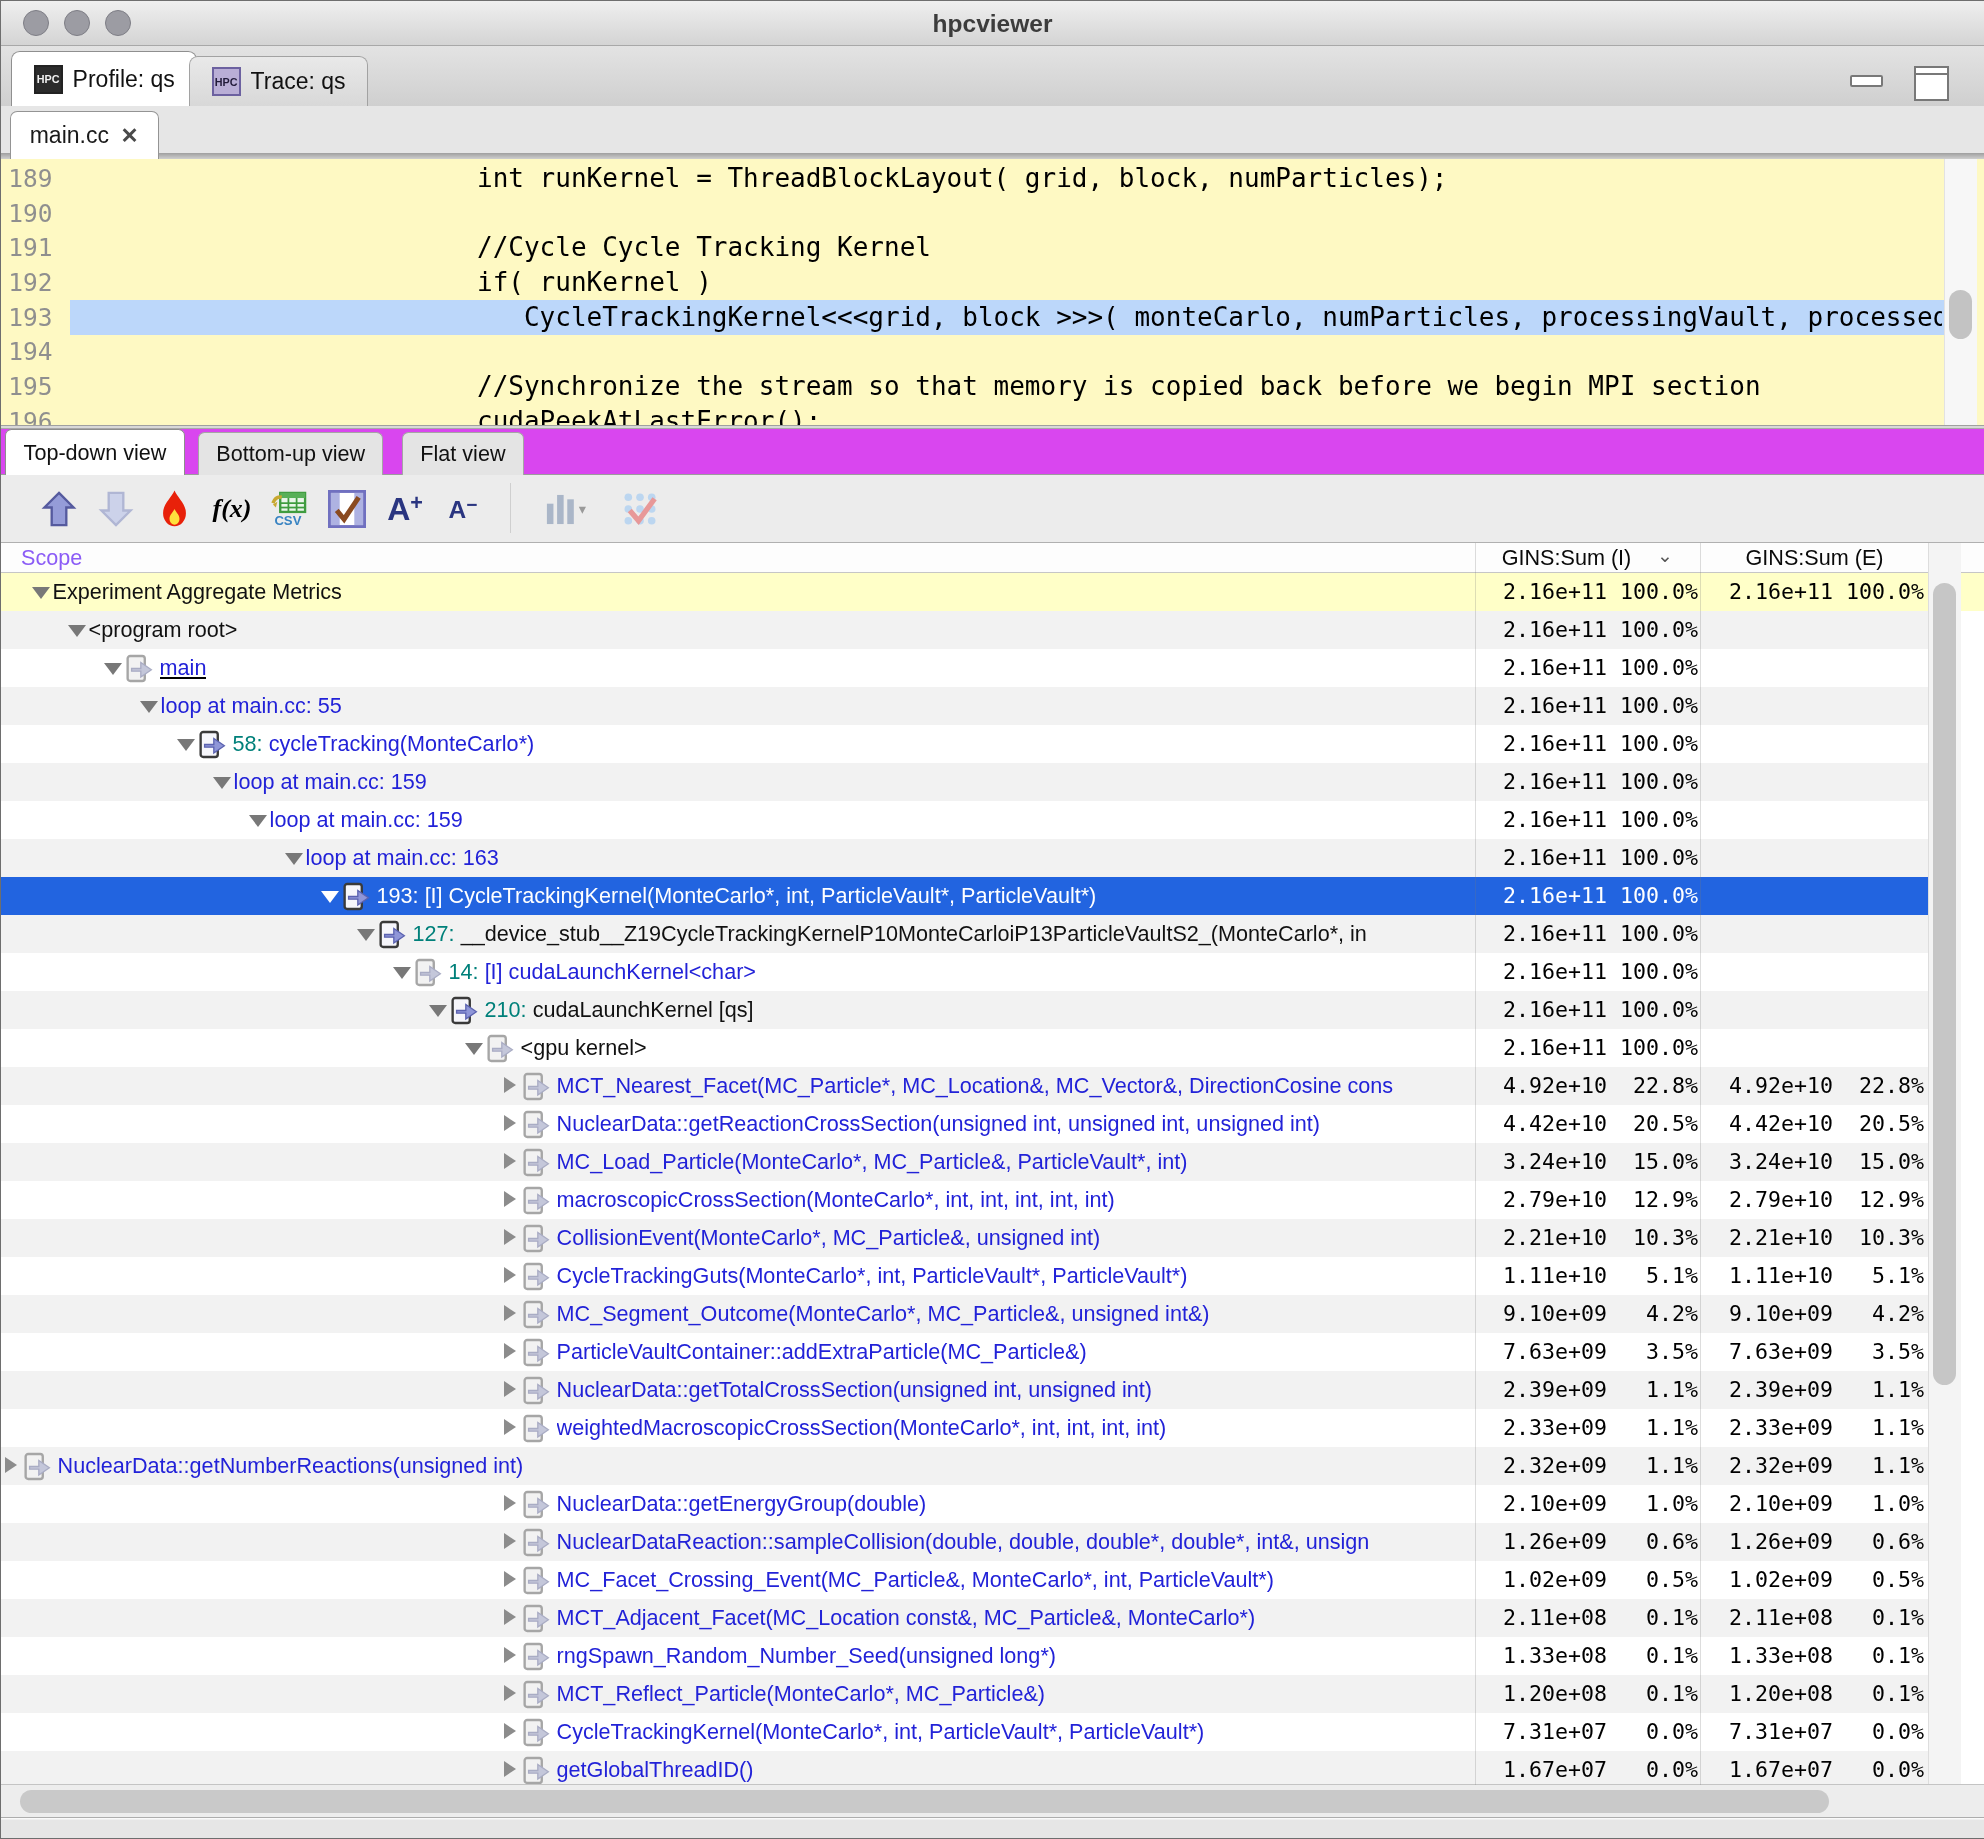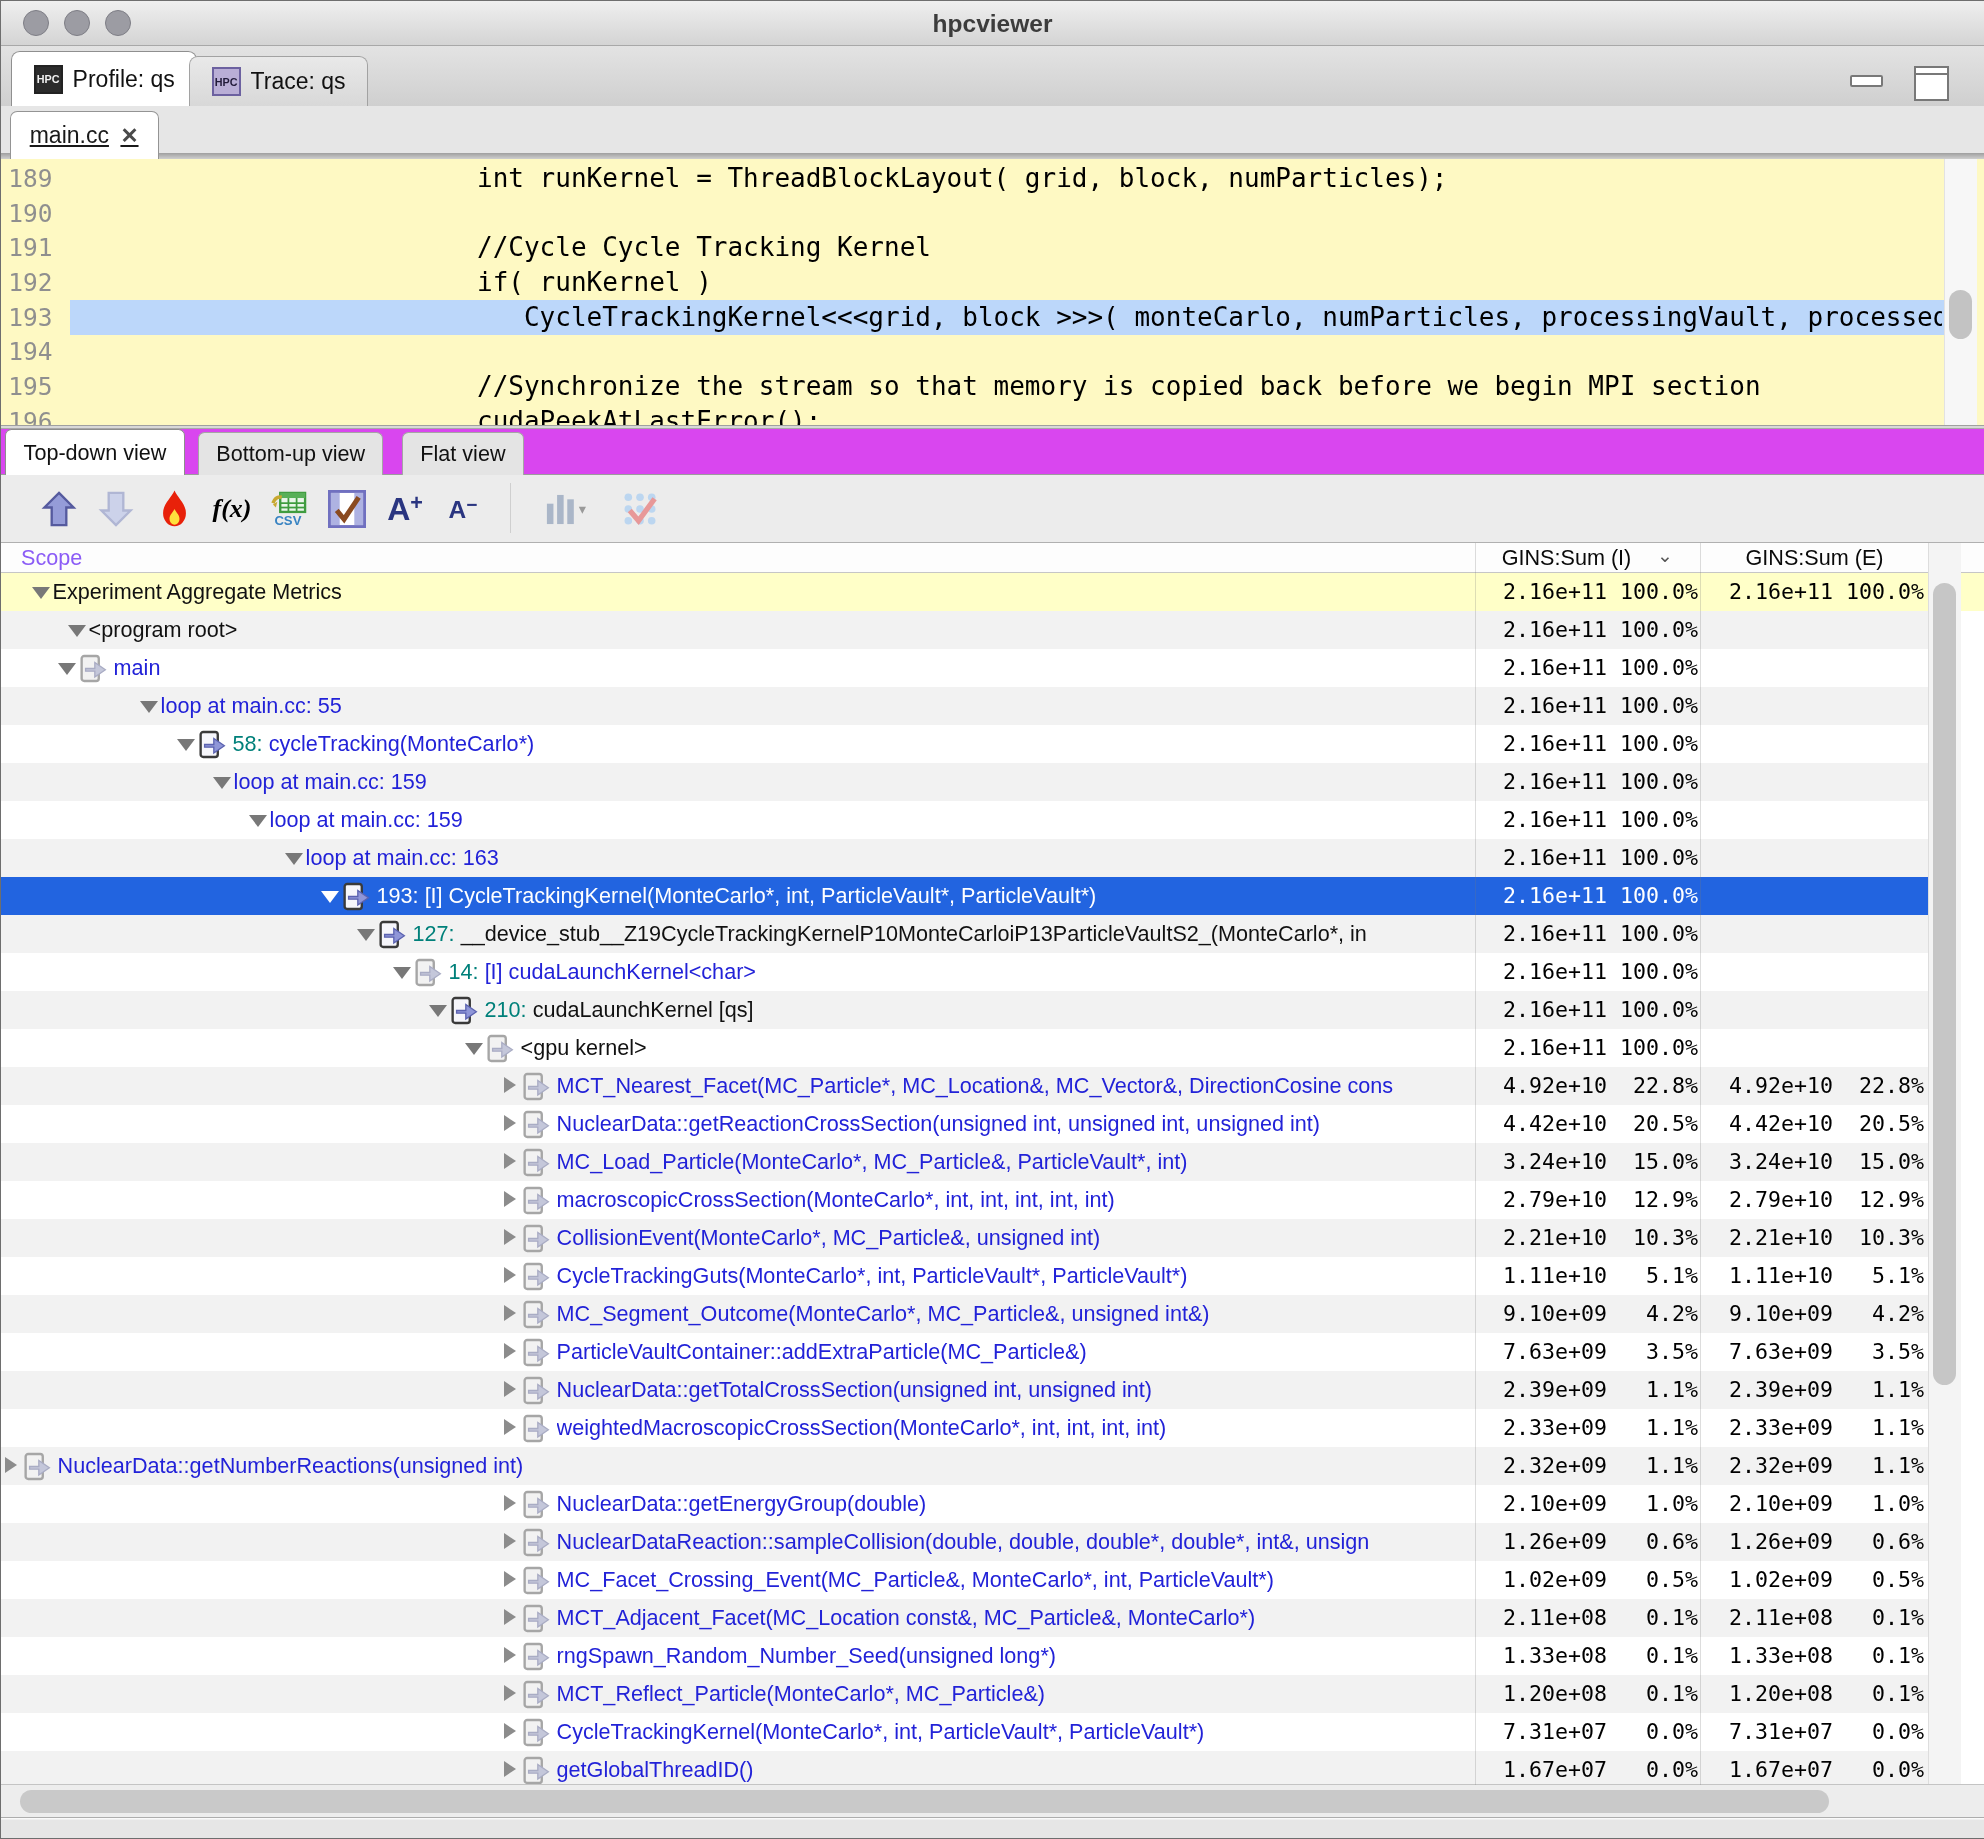--- a/index.html
+++ b/index.html
@@ -29,21 +29,21 @@
   #min-btn { right:101px; top:29px; width:33px; height:11.5px; border:2.2px solid #787878; background:#fff; border-radius:2.2px; }
   #max-btn { right:35px; top:20px; width:35px; height:35px; border:2.2px solid #787878; background:#fff; }
   #max-btn:before { content:""; position:absolute; left:0; top:5px; width:100%; height:2.2px; background:#787878; }
 
   
   #edtab-bar { position:absolute; left:0; top:105px; width:100%; height:53px; background:#e6e6e6; }
   #edtab-shadow { position:absolute; left:0; bottom:0; width:100%; height:6.5px;
     background:linear-gradient(#9f9f9f,#cfcfcf); }
   #main-tab { position:absolute; left:8.7px; bottom:0; height:48px; background:#ffffff;
     border:1.4px solid #949494; border-bottom:none; border-radius:7.2px 7.2px 0 0; z-index:3;
-    display:flex; align-items:center; gap:11.5px; padding:0 19px; font-size:23px; color:#1a1a1a;text-decoration:underline; }
+    display:flex; align-items:center; gap:11.5px; padding:0 19px; font-size:23px; color:#1a1a1a; }
   #tab-close { font-size:21.6px; color:#4a4a4a; font-weight:700; }
 
   
   #editor { position:absolute; left:0; top:158px; width:100%; height:266px; background:#fef9c3; overflow:hidden; }
   .code-row { position:absolute; left:0; width:100%; height:35px; }
   .code-no { position:absolute; left:7.2px; width:61px; font-family:"DejaVu Sans Mono", monospace;
     font-size:24.5px; line-height:35px; color:#8f8f8f; }
   .code-tx { position:absolute; left:69px; right:42px; font-family:"DejaVu Sans Mono", monospace;
     font-size:26px; line-height:35px; color:#000; white-space:pre; overflow:hidden; }
   .code-row.hl { background:#bcd7fa; left:69px; width:1874px; }
@@ -306,21 +306,21 @@
           <span class="rlabel black">Experiment Aggregate Metrics</span>
           <span class="mcell mi">2.16e+11 100.0%</span>
           <span class="mcell me">2.16e+11 100.0%</span>
         </div>
         <div class="trow alt" style="padding-left: 66px;">
           <span class="tri open"></span>
           <span class="rlabel black">&lt;program root&gt;</span>
           <span class="mcell mi">2.16e+11 100.0%</span>
           <span class="mcell me"></span>
         </div>
-        <div class="trow" style="padding-left: 56px;">
+        <div class="trow" style="padding-left: 102px; text-decoration: underline;">
           <span class="tri open"></span>
           <span class="cicon">
             <svg width="29" height="29" viewBox="0 0 22 22">
               <rect x="2" y="1.5" width="13" height="19" rx="2" fill="#f2f2f2" stroke="#a6a6a6" stroke-width="1.8"></rect>
               <path d="M5 11 h7 v-4.5 l8 5.5 -8 5.5 v-4.5 h-7 z" fill="#c4c7da" stroke="#a9acc4" stroke-width="1"></path>
             </svg>
           </span>
           <span class="rlabel blue">main</span>
           <span class="mcell mi">2.16e+11 100.0%</span>
           <span class="mcell me"></span>

